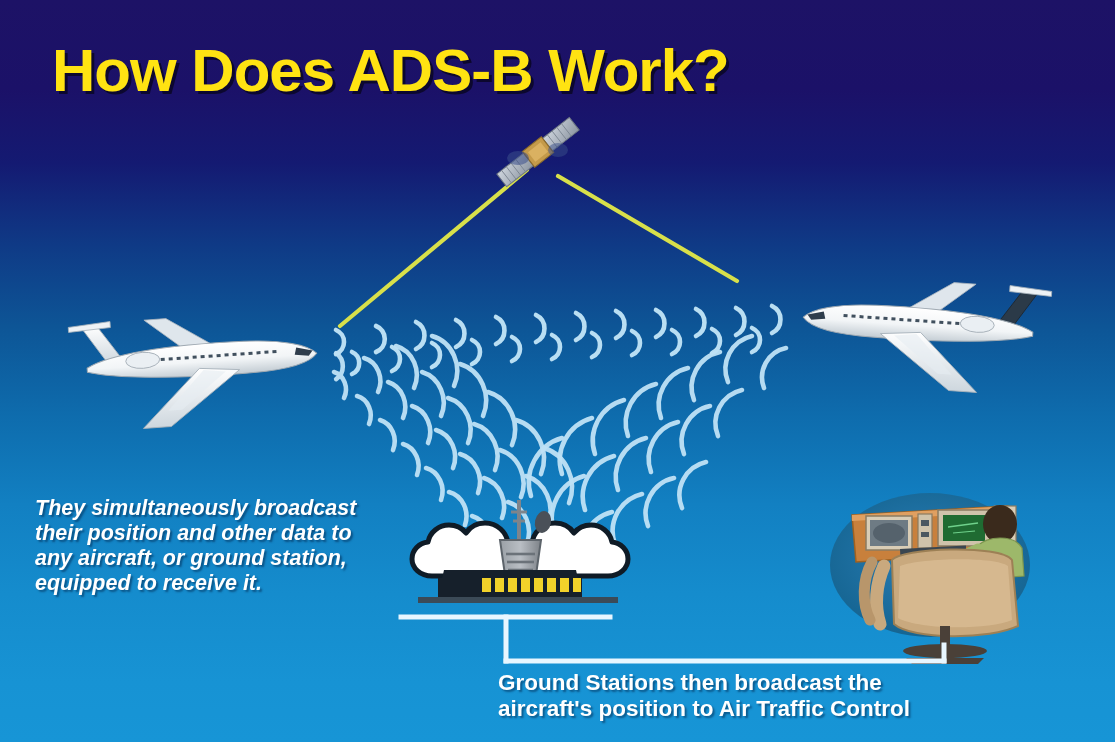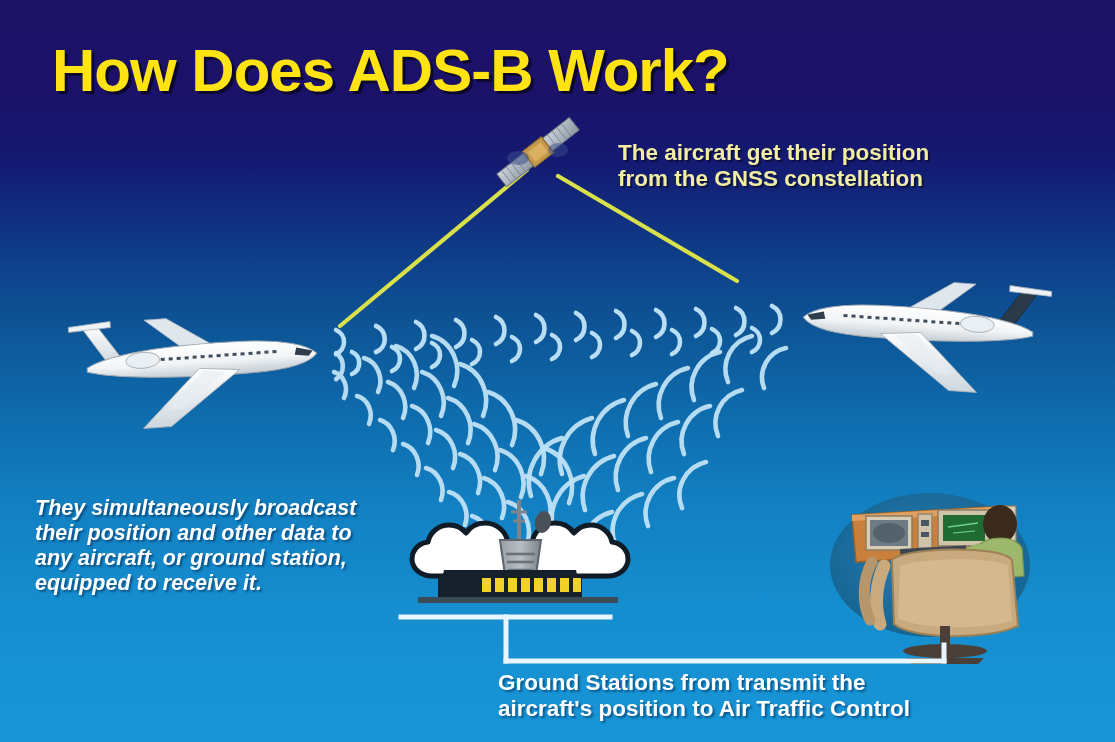--- a/index.html
+++ b/index.html
@@ -375,24 +375,22 @@
     <g fill="none" stroke="#e8f6ff" stroke-width="5" stroke-linecap="square">
       <path d="M401 617 L610 617"></path>
       <path d="M506 617 L506 661"></path>
       <path d="M506 661 L944 661"></path>
       <path d="M944 661 L944 645"></path>
     </g>
   </svg>
 
   <div class="title">How Does ADS-B Work?</div>
 
-  <div class="ann ann-gnss">The aircraft get their position
-from the GNSS constellation</div>
 
   <div class="ann ann-broadcast">They simultaneously broadcast
 their position and other data to
 any aircraft, or ground station,
 equipped to receive it.</div>
 
-  <div class="ann ann-atc">Ground Stations from transmit the
+  <div class="ann ann-atc">Ground Stations then broadcast the
 aircraft's position to Air Traffic Control</div>
 
 </div>
 
 </body></html>

